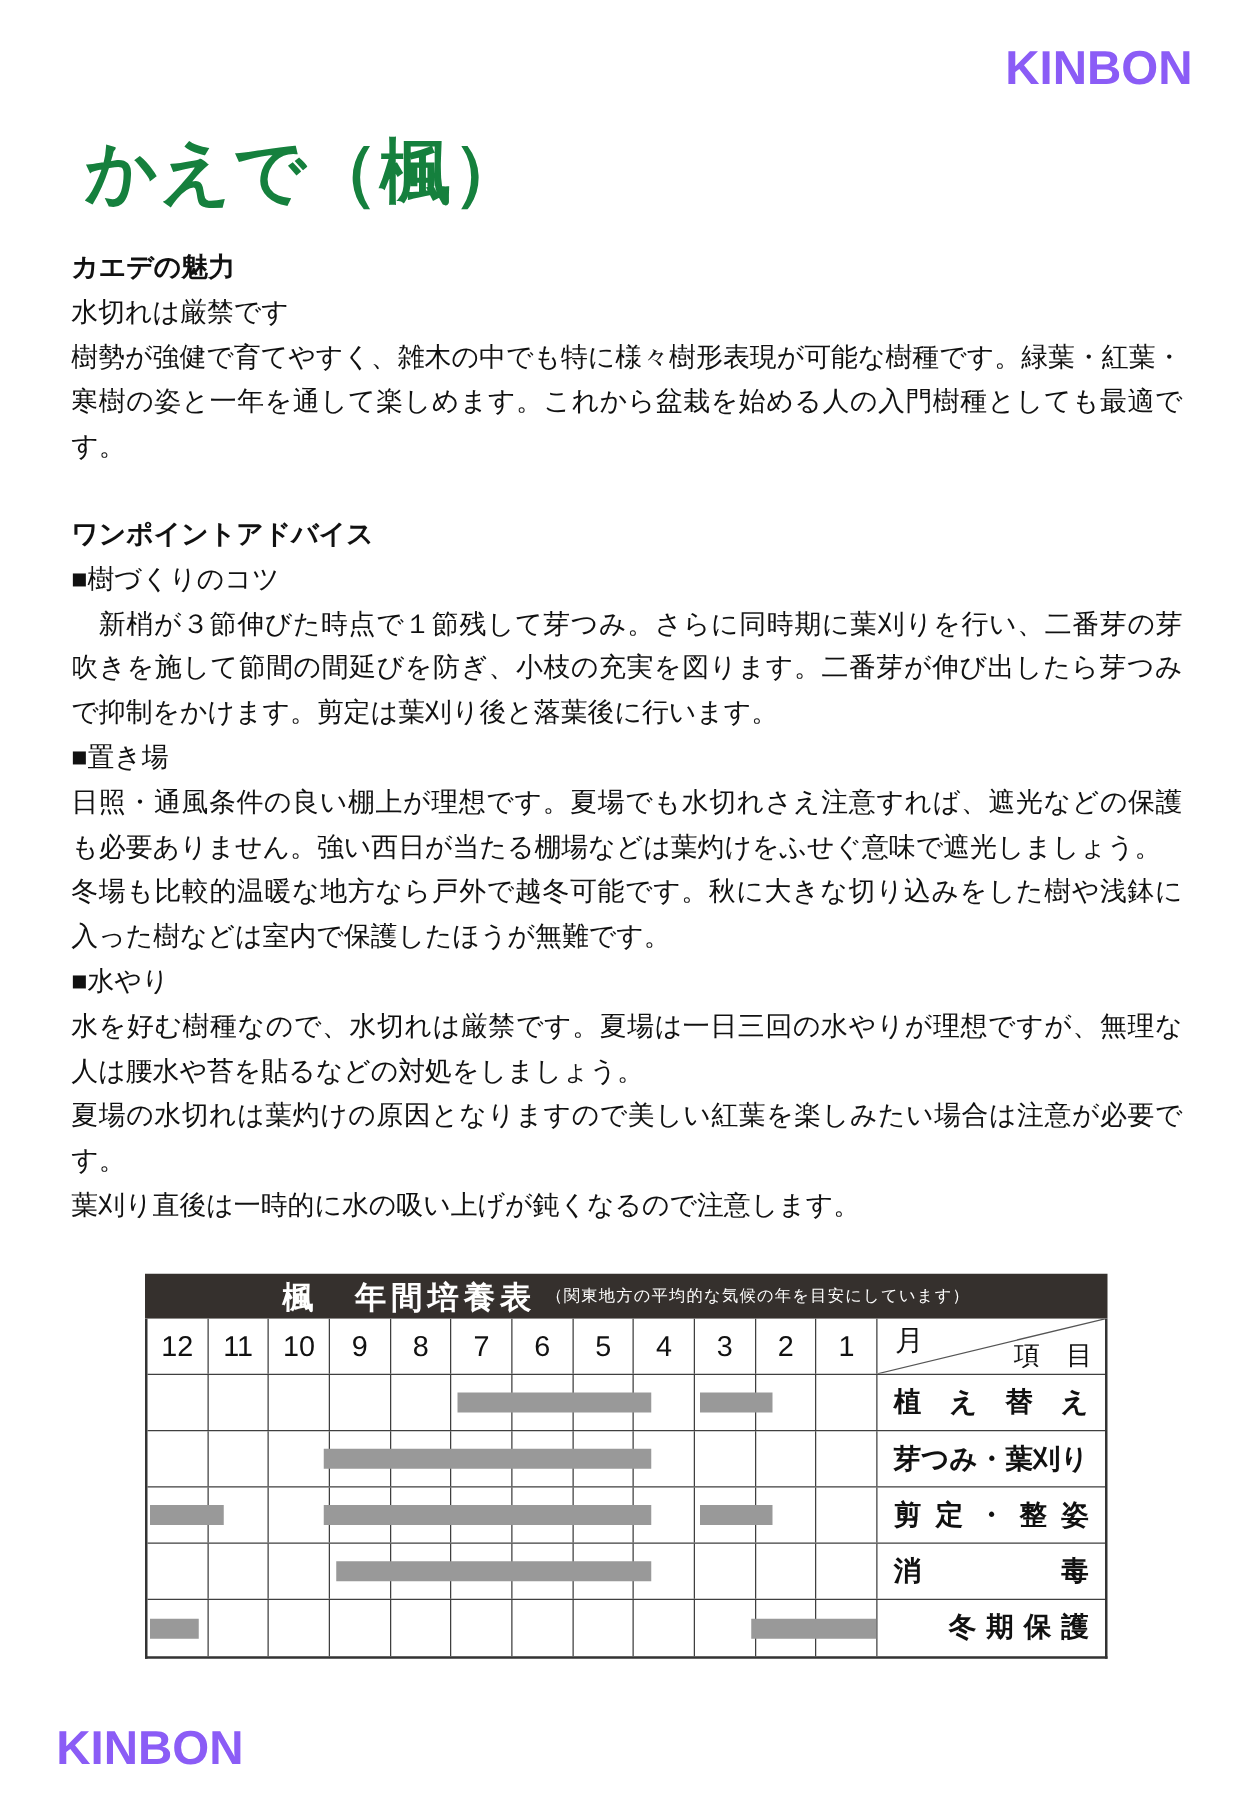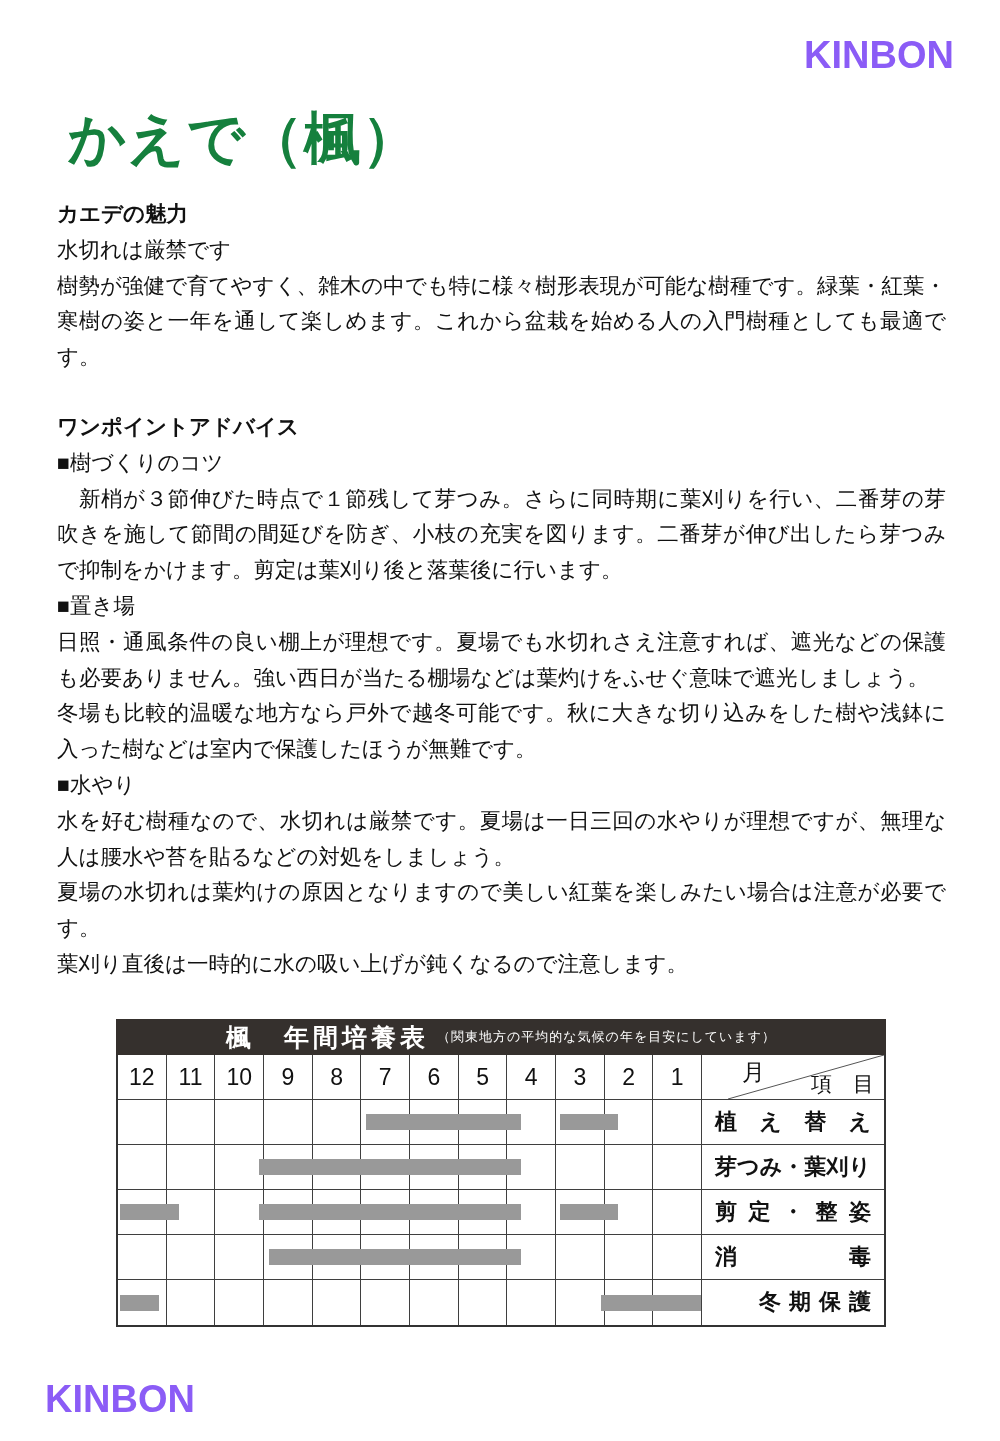--- a/index.html
+++ b/index.html
@@ -43,21 +43,21 @@
   .t-titlebar {
     height:36px; background:#35302d; color:#ffffff;
     display:flex; align-items:center; justify-content:center;
   }
   .t-title {
     font-family:"Liberation Serif","DejaVu Serif",serif;
     font-weight:700; font-size:25px; letter-spacing:4px;
   }
   .t-note { font-size:13px; margin-left:8px; letter-spacing:1px; }
   .tgrid { border:2px solid #333; border-top:none; background:#fff; }
-  .month-row { display:flex; height:45px; border-bottom:1px solid #3f3f3f;gap:26px; }
+  .month-row { display:flex; height:45px; border-bottom:1px solid #3f3f3f; }
   .months { display:flex; width:584px; border-right:1px solid #3f3f3f; }
   .mcell {
     flex:1; border-right:1px solid #3f3f3f;
     display:flex; align-items:center; justify-content:center; font-size:23px;
   }
   .mcell.last { border-right:none; }
   .corner { flex:1; position:relative; }
   .corner svg { position:absolute; left:0; top:0; width:100%; height:100%; }
   .c-month { position:absolute; top:2px; left:14px; font-size:23px; }
   .c-item { position:absolute; bottom:1px; right:10px; font-size:21px; }

